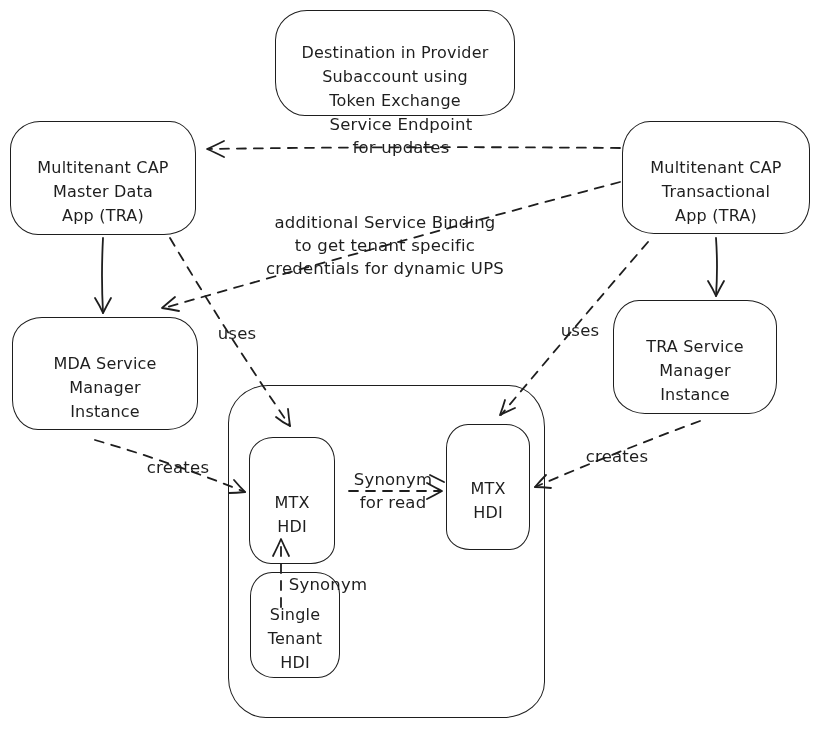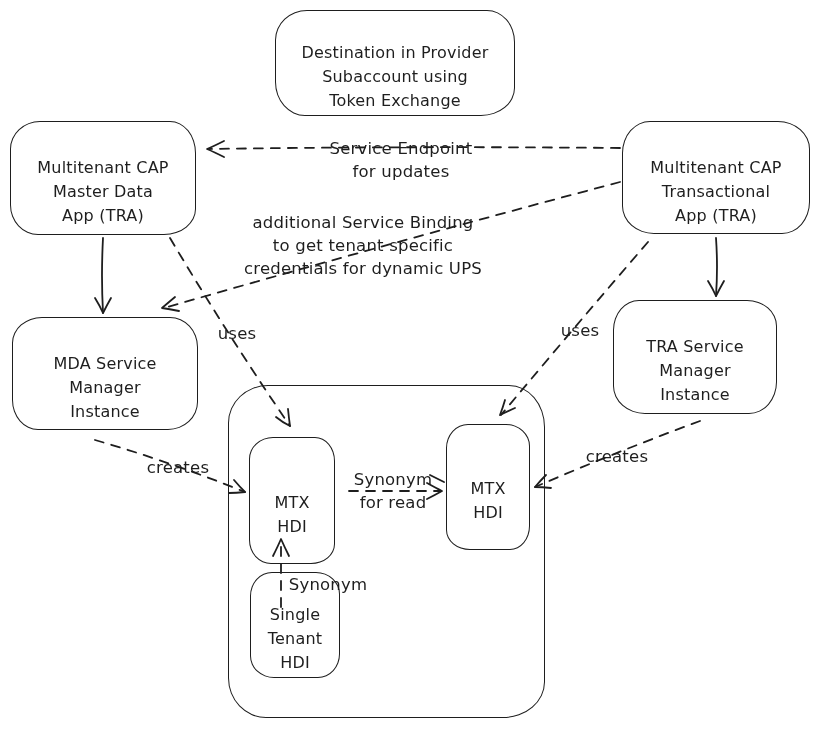--- a/index.html
+++ b/index.html
@@ -57,22 +57,22 @@
   #node-destination   { left: 275px; top: 10px;  width: 240px; height: 106px; border-radius: 32px 28px 34px 30px / 30px 32px 28px 34px; }
   #node-mda-app       { left: 10px;  top: 121px; width: 186px; height: 114px; border-radius: 30px 26px 32px 28px / 28px 32px 26px 30px; }
   #node-tra-app       { left: 622px; top: 121px; width: 188px; height: 113px; border-radius: 28px 32px 28px 32px / 32px 28px 32px 28px; }
   #node-mda-sm        { left: 12px;  top: 317px; width: 186px; height: 113px; border-radius: 30px 28px 30px 26px / 26px 30px 28px 30px; }
   #node-tra-sm        { left: 613px; top: 300px; width: 164px; height: 114px; border-radius: 26px 30px 28px 32px / 30px 26px 32px 28px; }
   #node-hdi-container { left: 228px; top: 385px; width: 317px; height: 333px; border-radius: 40px 36px 42px 38px / 38px 42px 36px 40px; }
   #node-mtx-left      { left: 249px; top: 437px; width: 86px;  height: 127px; border-radius: 24px 20px 24px 22px / 22px 24px 20px 24px; }
   #node-mtx-right     { left: 446px; top: 424px; width: 84px;  height: 126px; border-radius: 22px 24px 20px 24px / 24px 22px 24px 20px; }
   #node-single-hdi    { left: 250px; top: 572px; width: 90px;  height: 106px; border-radius: 22px 24px 22px 24px / 24px 22px 24px 22px; }
   
-  #lbl-service-endpoint   { left: 401px; top: 160px; }
-  #lbl-additional-binding { left: 363px; top: 246px; }
+  #lbl-service-endpoint   { left: 401px; top: 136px; }
+  #lbl-additional-binding { left: 385px; top: 246px; }
   #lbl-uses-left          { left: 237px; top: 334px; }
   #lbl-uses-right         { left: 580px; top: 331px; }
   #lbl-creates-left       { left: 178px; top: 468px; }
   #lbl-creates-right      { left: 617px; top: 457px; }
   #lbl-synonym-read       { left: 393px; top: 491px; }
   #lbl-synonym            { left: 328px; top: 585px; }
 </style>
 </head>
 <body>
 

